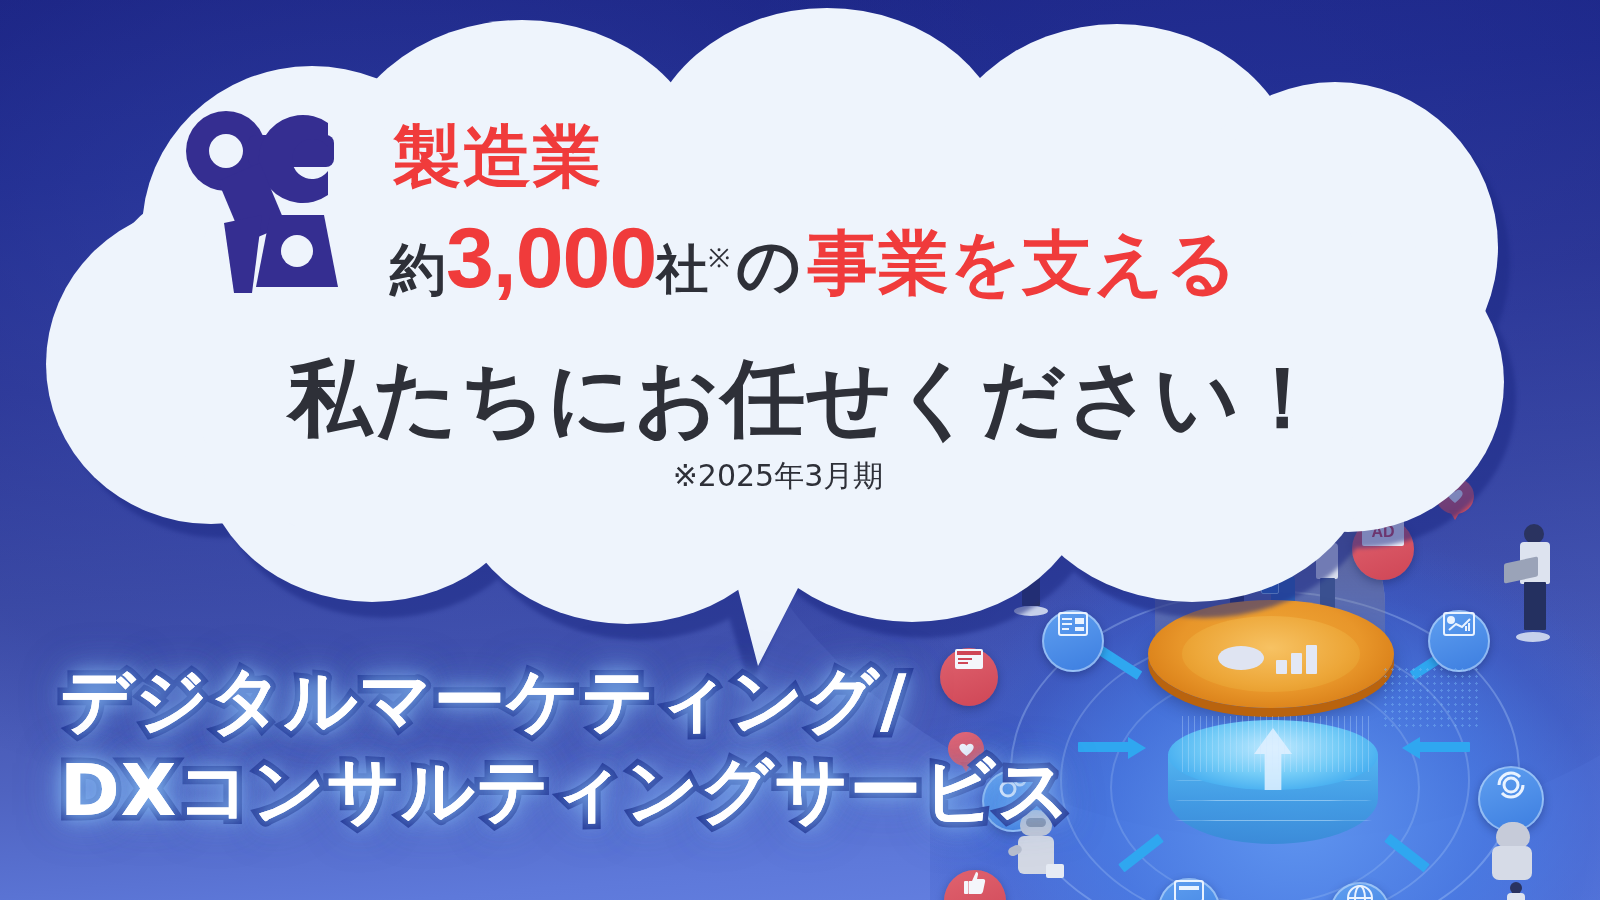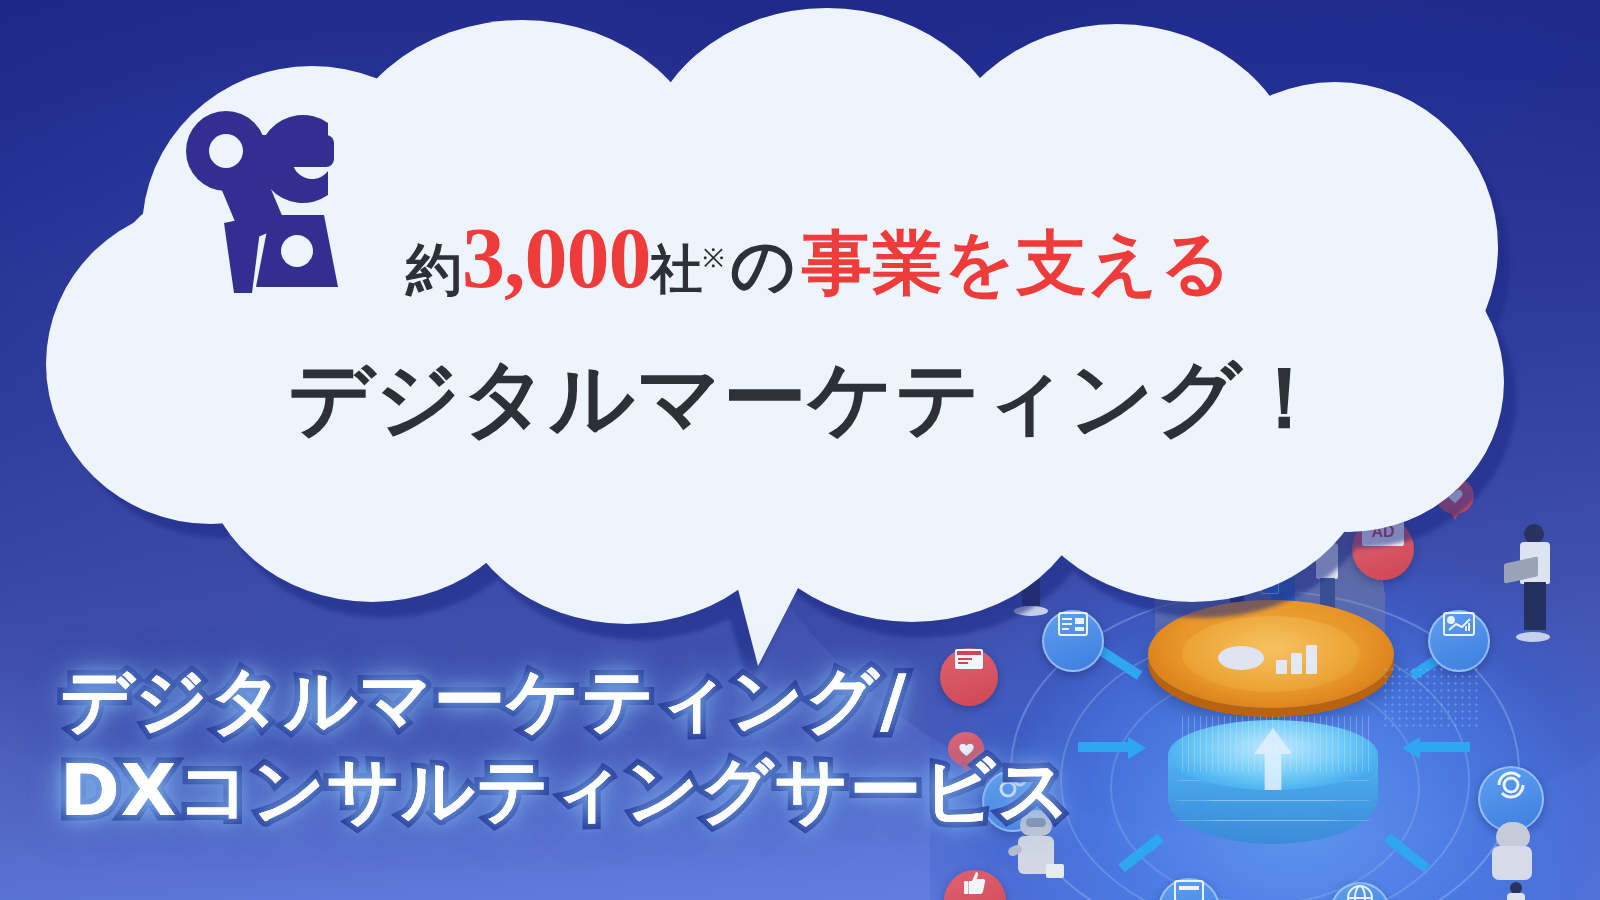--- a/index.html
+++ b/index.html
@@ -171,23 +171,23 @@
   }
   #robot-icon{ position:absolute; left:140px; top:95px; width:200px; height:200px; }
 
   .line1{
     position:absolute; left:355px; top:104px;
     font-size:68px; font-weight:700; letter-spacing:2px;
     color:#F03B3B;
     font-family:"DejaVu Sans","Liberation Sans",sans-serif;
   }
   .line2{
-    position:absolute; left:368px; top:200px;
+    position:absolute; left:352px; top:200px;
     white-space:nowrap;
-    font-family:Liberation Serif, serif;
+    font-family:Liberation Sans, sans-serif;
     text-align:right;
   }
   .l2-yaku{ font-size:56px; font-weight:700; color:#2e3038; vertical-align:-2px; }
   .l2-num{ font-size:86px; font-weight:700; color:#F03B3B; letter-spacing:-1px; }
   .l2-sha{ font-size:52px; font-weight:700; color:#2e3038; }
   .l2-star{ font-size:26px; font-weight:400; color:#2e3038; vertical-align:20px; }
   .l2-no{ font-size:64px; font-weight:600; color:#2e3038; padding:0 6px; }
   .l2-red{ font-size:70px; font-weight:700; color:#F03B3B; letter-spacing:1px; }
 
   .line3{
@@ -471,26 +471,28 @@
             <path d="M150 20 a44 44 0 1 0 0 72 l0 -24 a20 20 0 1 1 0 -24 Z"></path>
             <path d="M40 78 L82 60 L108 122 L66 140 Z"></path>
             <path d="M46 120 L84 112 L74 190 L56 190 Z"></path>
             <path d="M92 112 L146 112 L160 184 L78 184 Z"></path>
           </g>
           <circle cx="48" cy="48" r="17" fill="#eef4fc"></circle>
           <circle cx="119" cy="148" r="16" fill="#eef4fc"></circle>
         </svg>
       </div>
 
+      <div class="line1">製造業</div>
 
       <div class="line2">
         <span class="l2-yaku">約</span><span class="l2-num">3,000</span><span class="l2-sha">社</span><span class="l2-star">※</span><span class="l2-no">の</span><span class="l2-red">事業を支える</span>
       </div>
 
-      <div class="line3">デジタルマーケティング！</div>
+      <div class="line3">私たちにお任せください！</div>
+      <div class="line4">※2025年3月期</div>
     </div>
   </div>
 
   <div id="headline">
     <div class="hl-row">
       <span>デジタルマーケティング/</span>
       <span class="hl-top">デジタルマーケティング/</span>
     </div>
     <div class="hl-row">
       <span>DXコンサルティングサービス</span>

